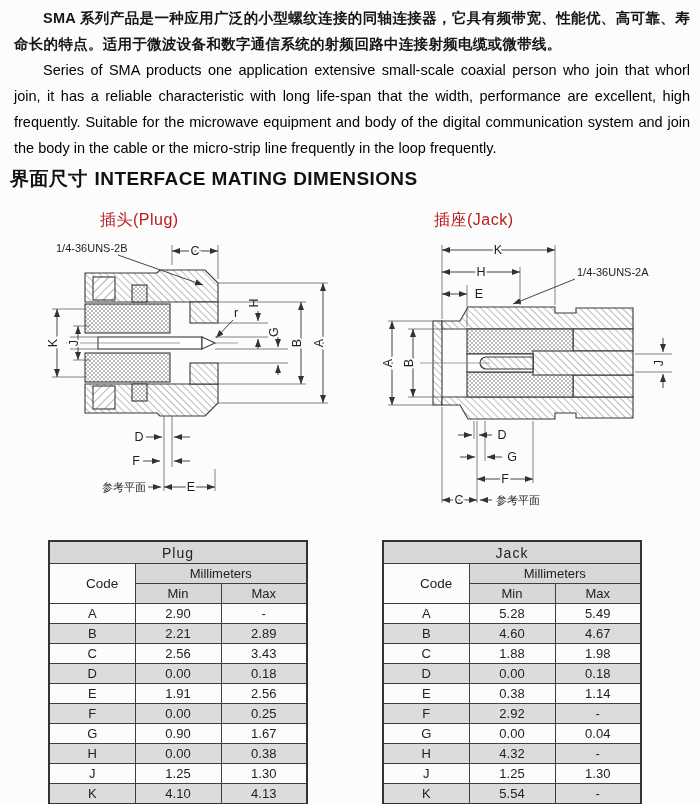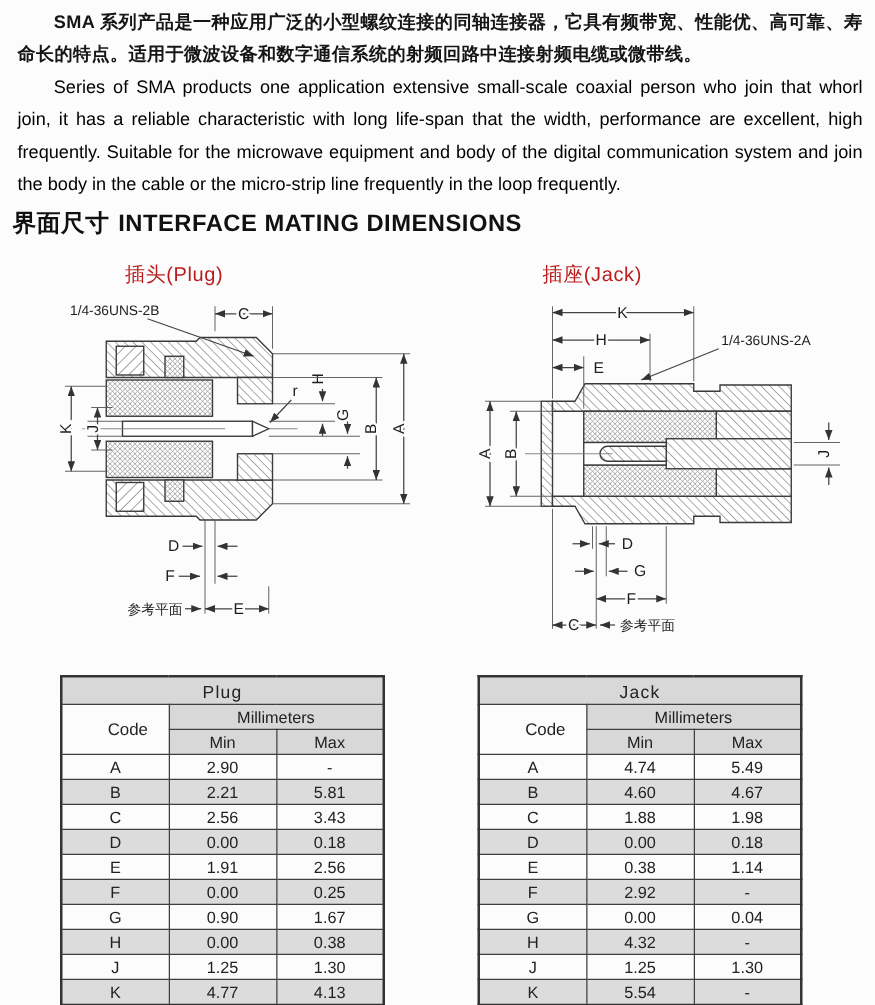--- a/index.html
+++ b/index.html
@@ -243,21 +243,21 @@
 
         <tr>
           <td>A</td>
           <td>2.90</td>
           <td>-</td>
         </tr>
 
         <tr>
           <td>B</td>
           <td>2.21</td>
-          <td>5.81</td>
+          <td>2.89</td>
         </tr>
 
         <tr>
           <td>C</td>
           <td>2.56</td>
           <td>3.43</td>
         </tr>
 
         <tr>
           <td>D</td>
@@ -290,21 +290,21 @@
         </tr>
 
         <tr>
           <td>J</td>
           <td>1.25</td>
           <td>1.30</td>
         </tr>
 
         <tr>
           <td>K</td>
-          <td>4.77</td>
+          <td>4.10</td>
           <td>4.13</td>
         </tr>
       </tbody>
   </table>
 
   <table class="dim-table jacktbl">
     <thead>
       <tr>
         <th colspan="3" class="ttl">Jack</th>
       </tr>
@@ -314,21 +314,21 @@
       </tr>
       <tr>
         <th>Min</th>
         <th>Max</th>
       </tr>
     </thead>
     <tbody>
 
         <tr>
           <td>A</td>
-          <td>4.74</td>
+          <td>5.28</td>
           <td>5.49</td>
         </tr>
 
         <tr>
           <td>B</td>
           <td>4.60</td>
           <td>4.67</td>
         </tr>
 
         <tr>

